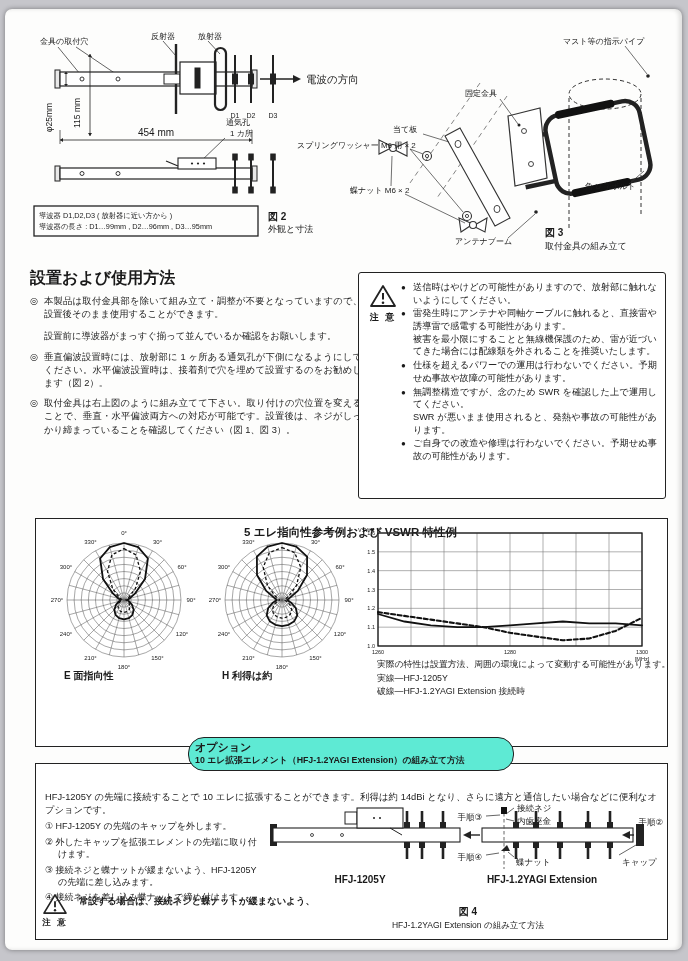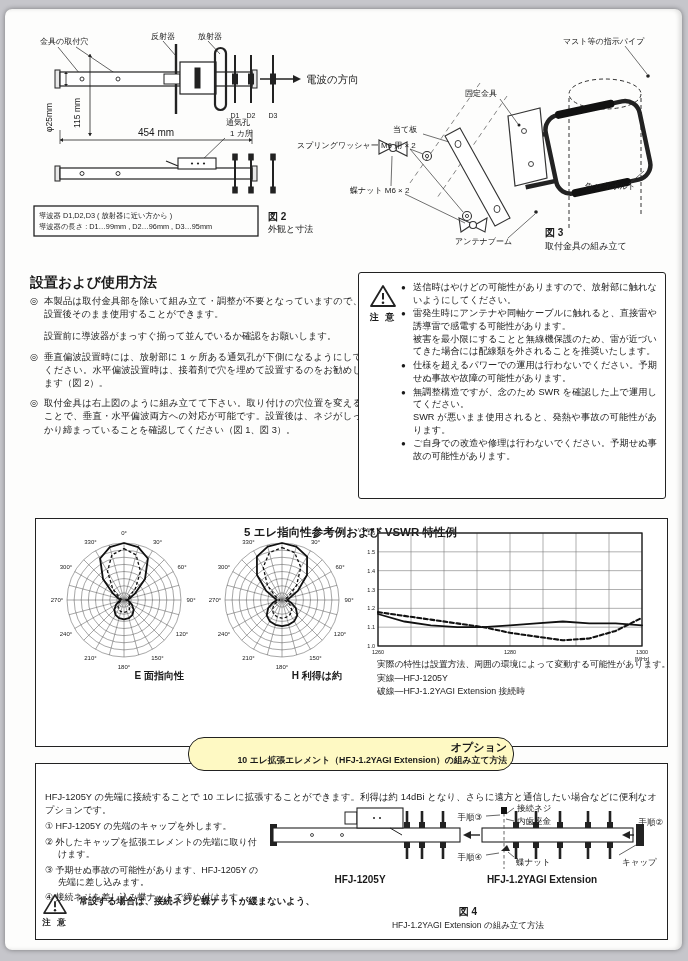--- a/index.html
+++ b/index.html
@@ -2,37 +2,37 @@
 <html><head>
 <meta charset="utf-8">
 <style>
   html,body{margin:0;padding:0}
   body{width:688px;height:961px;background:#c6c6cb;font-family:"Liberation Sans","DejaVu Sans",sans-serif;color:#1a1a1a;position:relative;overflow:hidden}
   .page{position:absolute;left:5px;top:9px;right:6px;bottom:11px;background:#fdfdfc;border-radius:7px;box-shadow:0 0 5px rgba(0,0,0,.4), inset -3px 0 4px rgba(0,0,0,.12)}
   .content{position:absolute;left:-5px;top:-9px;width:688px;height:961px}
   .abs{position:absolute}
   svg.fig{position:absolute;overflow:visible}
   svg text{fill:#1a1a1a}
-  .h-install{left:30px;top:274px;font-size:14px;font-weight:bold}
+  .h-install{left:30px;top:268px;font-size:16px;font-weight:bold}
   .install-list{left:30px;top:295px;width:332px;font-size:9.3px;line-height:1.42;text-align:justify}
   .bullet{position:relative;padding-left:14px;margin-bottom:7px}
   .bullet .mk{position:absolute;left:0;top:0}
   .bullet .cont{display:block;margin-top:9px}
   .caution-box{left:358px;top:272px;width:308px;height:227px;border:1.6px solid #222;border-radius:3px;display:flex;padding:8px 8px 4px 6px;box-sizing:border-box;background:#fff}
   .cb-icon{flex:0 0 36px;display:flex;flex-direction:column;align-items:center;padding-top:3px}
   .cb-label{font-size:9px;font-weight:bold;letter-spacing:2px;margin-top:3px;white-space:nowrap}
   .cb-items{flex:1;font-size:9.2px;line-height:1.38;text-align:justify}
   .cb-item{position:relative;padding-left:12px;margin-bottom:1px}
   .cb-item .mk{position:absolute;left:0;font-size:8px;top:1px}
   .chart-box{left:35px;top:518px;width:631px;height:227px;border:1.6px solid #222;background:#fff}
   .chart-title{left:35px;top:525px;width:631px;text-align:center;font-size:11.5px;font-weight:bold}
-  .pol-label{width:120px;text-align:right;font-size:10px;font-weight:bold}
+  .pol-label{width:120px;text-align:left;font-size:10px;font-weight:bold}
   .vswr-notes{left:377px;top:658px;font-size:8.8px;line-height:1.55}
   .option-box{left:35px;top:763px;width:631px;height:175px;border:1.6px solid #222;background:#fff}
-  .pill{left:188px;top:737px;width:326px;border:1.6px solid #222;border-radius:16px;background:#fef9c3;text-align:right;padding:2px 6px 3px;box-sizing:border-box;z-index:3}
+  .pill{left:188px;top:737px;width:326px;border:1.6px solid #222;border-radius:16px;background:#5eead4;text-align:left;padding:2px 6px 3px;box-sizing:border-box;z-index:3}
   .pill-l1{font-size:11px;font-weight:bold}
   .pill-l2{font-size:8.8px;font-weight:bold}
   .opt-intro{left:45px;top:791px;width:612px;font-size:9.3px;line-height:1.45;font-weight:normal;text-align:justify}
   .opt-steps{left:45px;top:821px;width:218px;font-size:9px;line-height:1.32}
   .opt-steps p{margin:0 0 4px 0;padding-left:13px;text-indent:-13px}
   .opt-caution{left:40px;top:893px;display:flex;gap:9px;width:330px}
   .oc-icon{flex:0 0 30px;display:flex;flex-direction:column;align-items:center}
   .oc-label{font-size:8.5px;font-weight:bold;letter-spacing:2px;margin-top:2px;white-space:nowrap}
   .oc-text{font-size:9.3px;font-weight:bold;line-height:1.5;padding-top:2px}
 </style>
@@ -368,21 +368,21 @@
 
   <div class="abs option-box"></div>
   <div class="abs pill">
     <div class="pill-l1">オプション</div>
     <div class="pill-l2">10 エレ拡張エレメント（HFJ-1.2YAGI Extension）の組み立て方法</div>
   </div>
   <div class="abs opt-intro">HFJ-1205Y の先端に接続することで 10 エレに拡張することができます。利得は約 14dBi となり、さらに遠方と通信したい場合などに便利なオプションです。</div>
   <div class="abs opt-steps">
     <p>① HFJ-1205Y の先端のキャップを外します。</p>
     <p>② 外したキャップを拡張エレメントの先端に取り付けます。</p>
-    <p>③ 予期せぬ事故の可能性があります、HFJ-1205Y の先端に差し込みます。</p>
+    <p>③ 接続ネジと蝶ナットが緩まないよう、HFJ-1205Y の先端に差し込みます。</p>
     <p>④ 接続ネジを差し込み蝶ナットで締め付けます。</p>
   </div>
   <div class="abs opt-caution">
     <div class="oc-icon">
       <svg width="24" height="22" viewBox="0 0 26 24">
         <polygon points="13,2 25,22 1,22" fill="none" stroke="#222" stroke-width="1.8" stroke-linejoin="round"></polygon>
         <line x1="13" y1="9" x2="13" y2="15.5" stroke="#222" stroke-width="2"></line>
         <circle cx="13" cy="18.8" r="1.3" fill="#222"></circle>
       </svg>
       <div class="oc-label">注 意</div>

